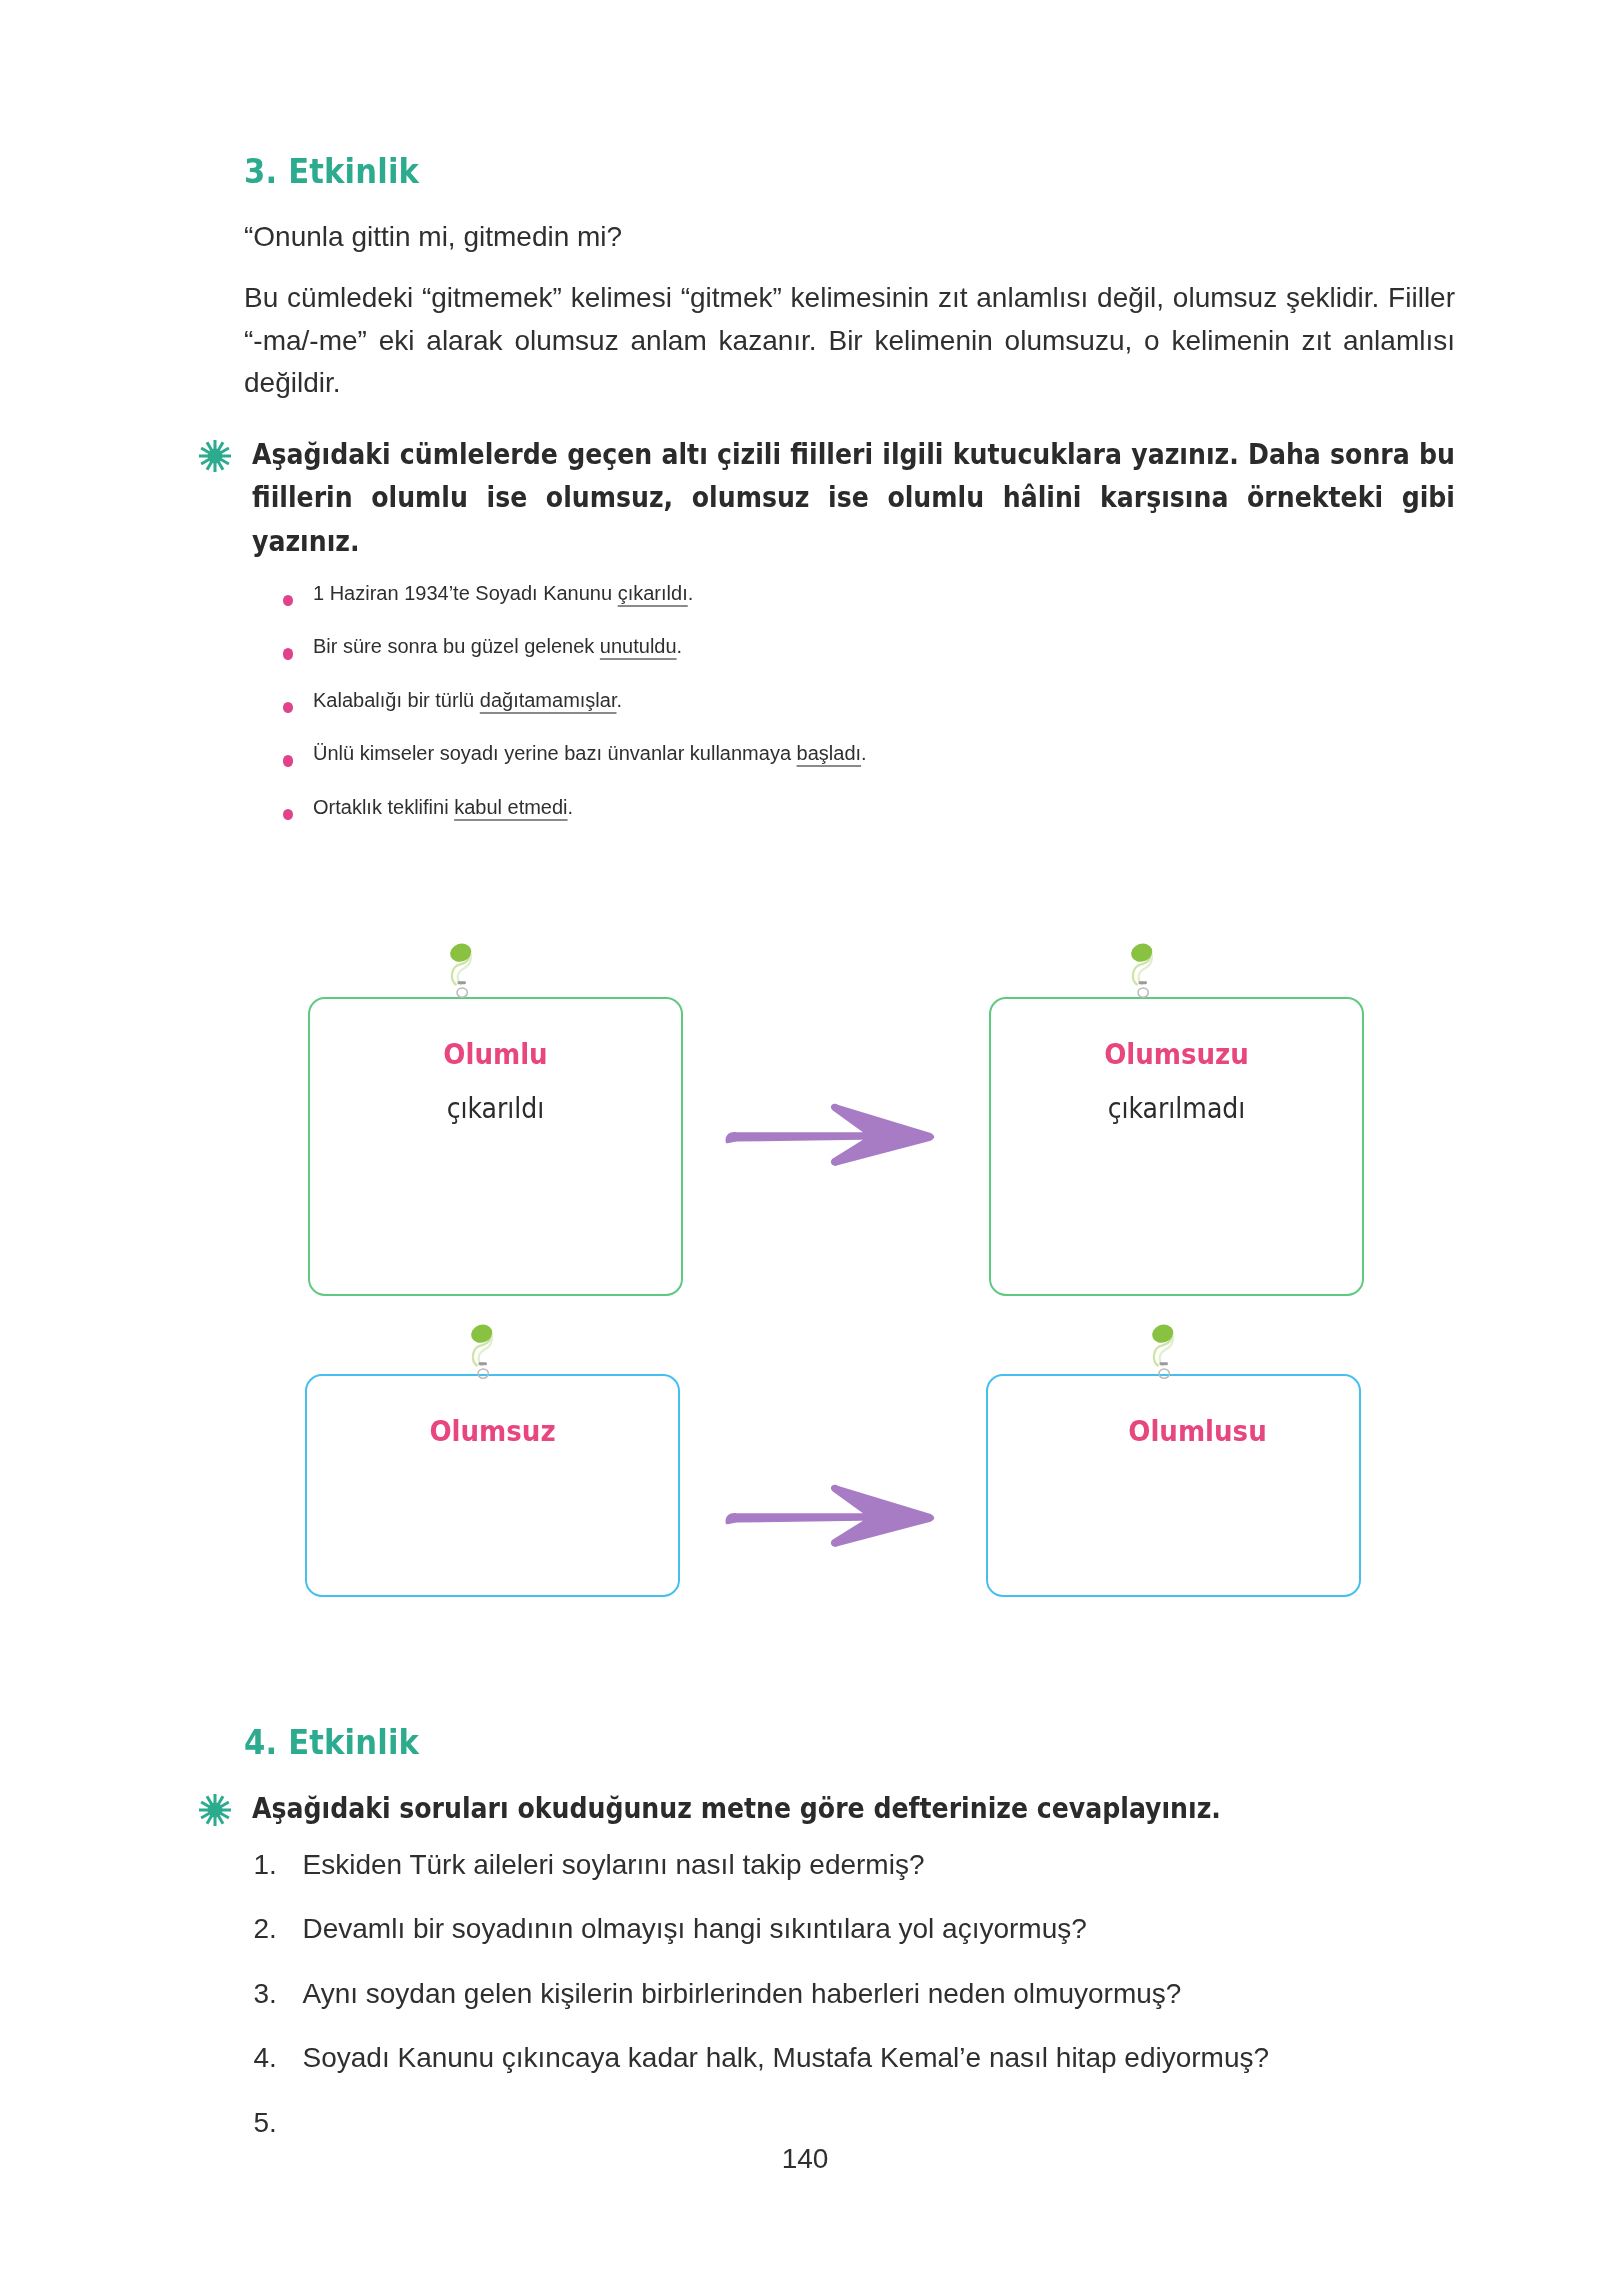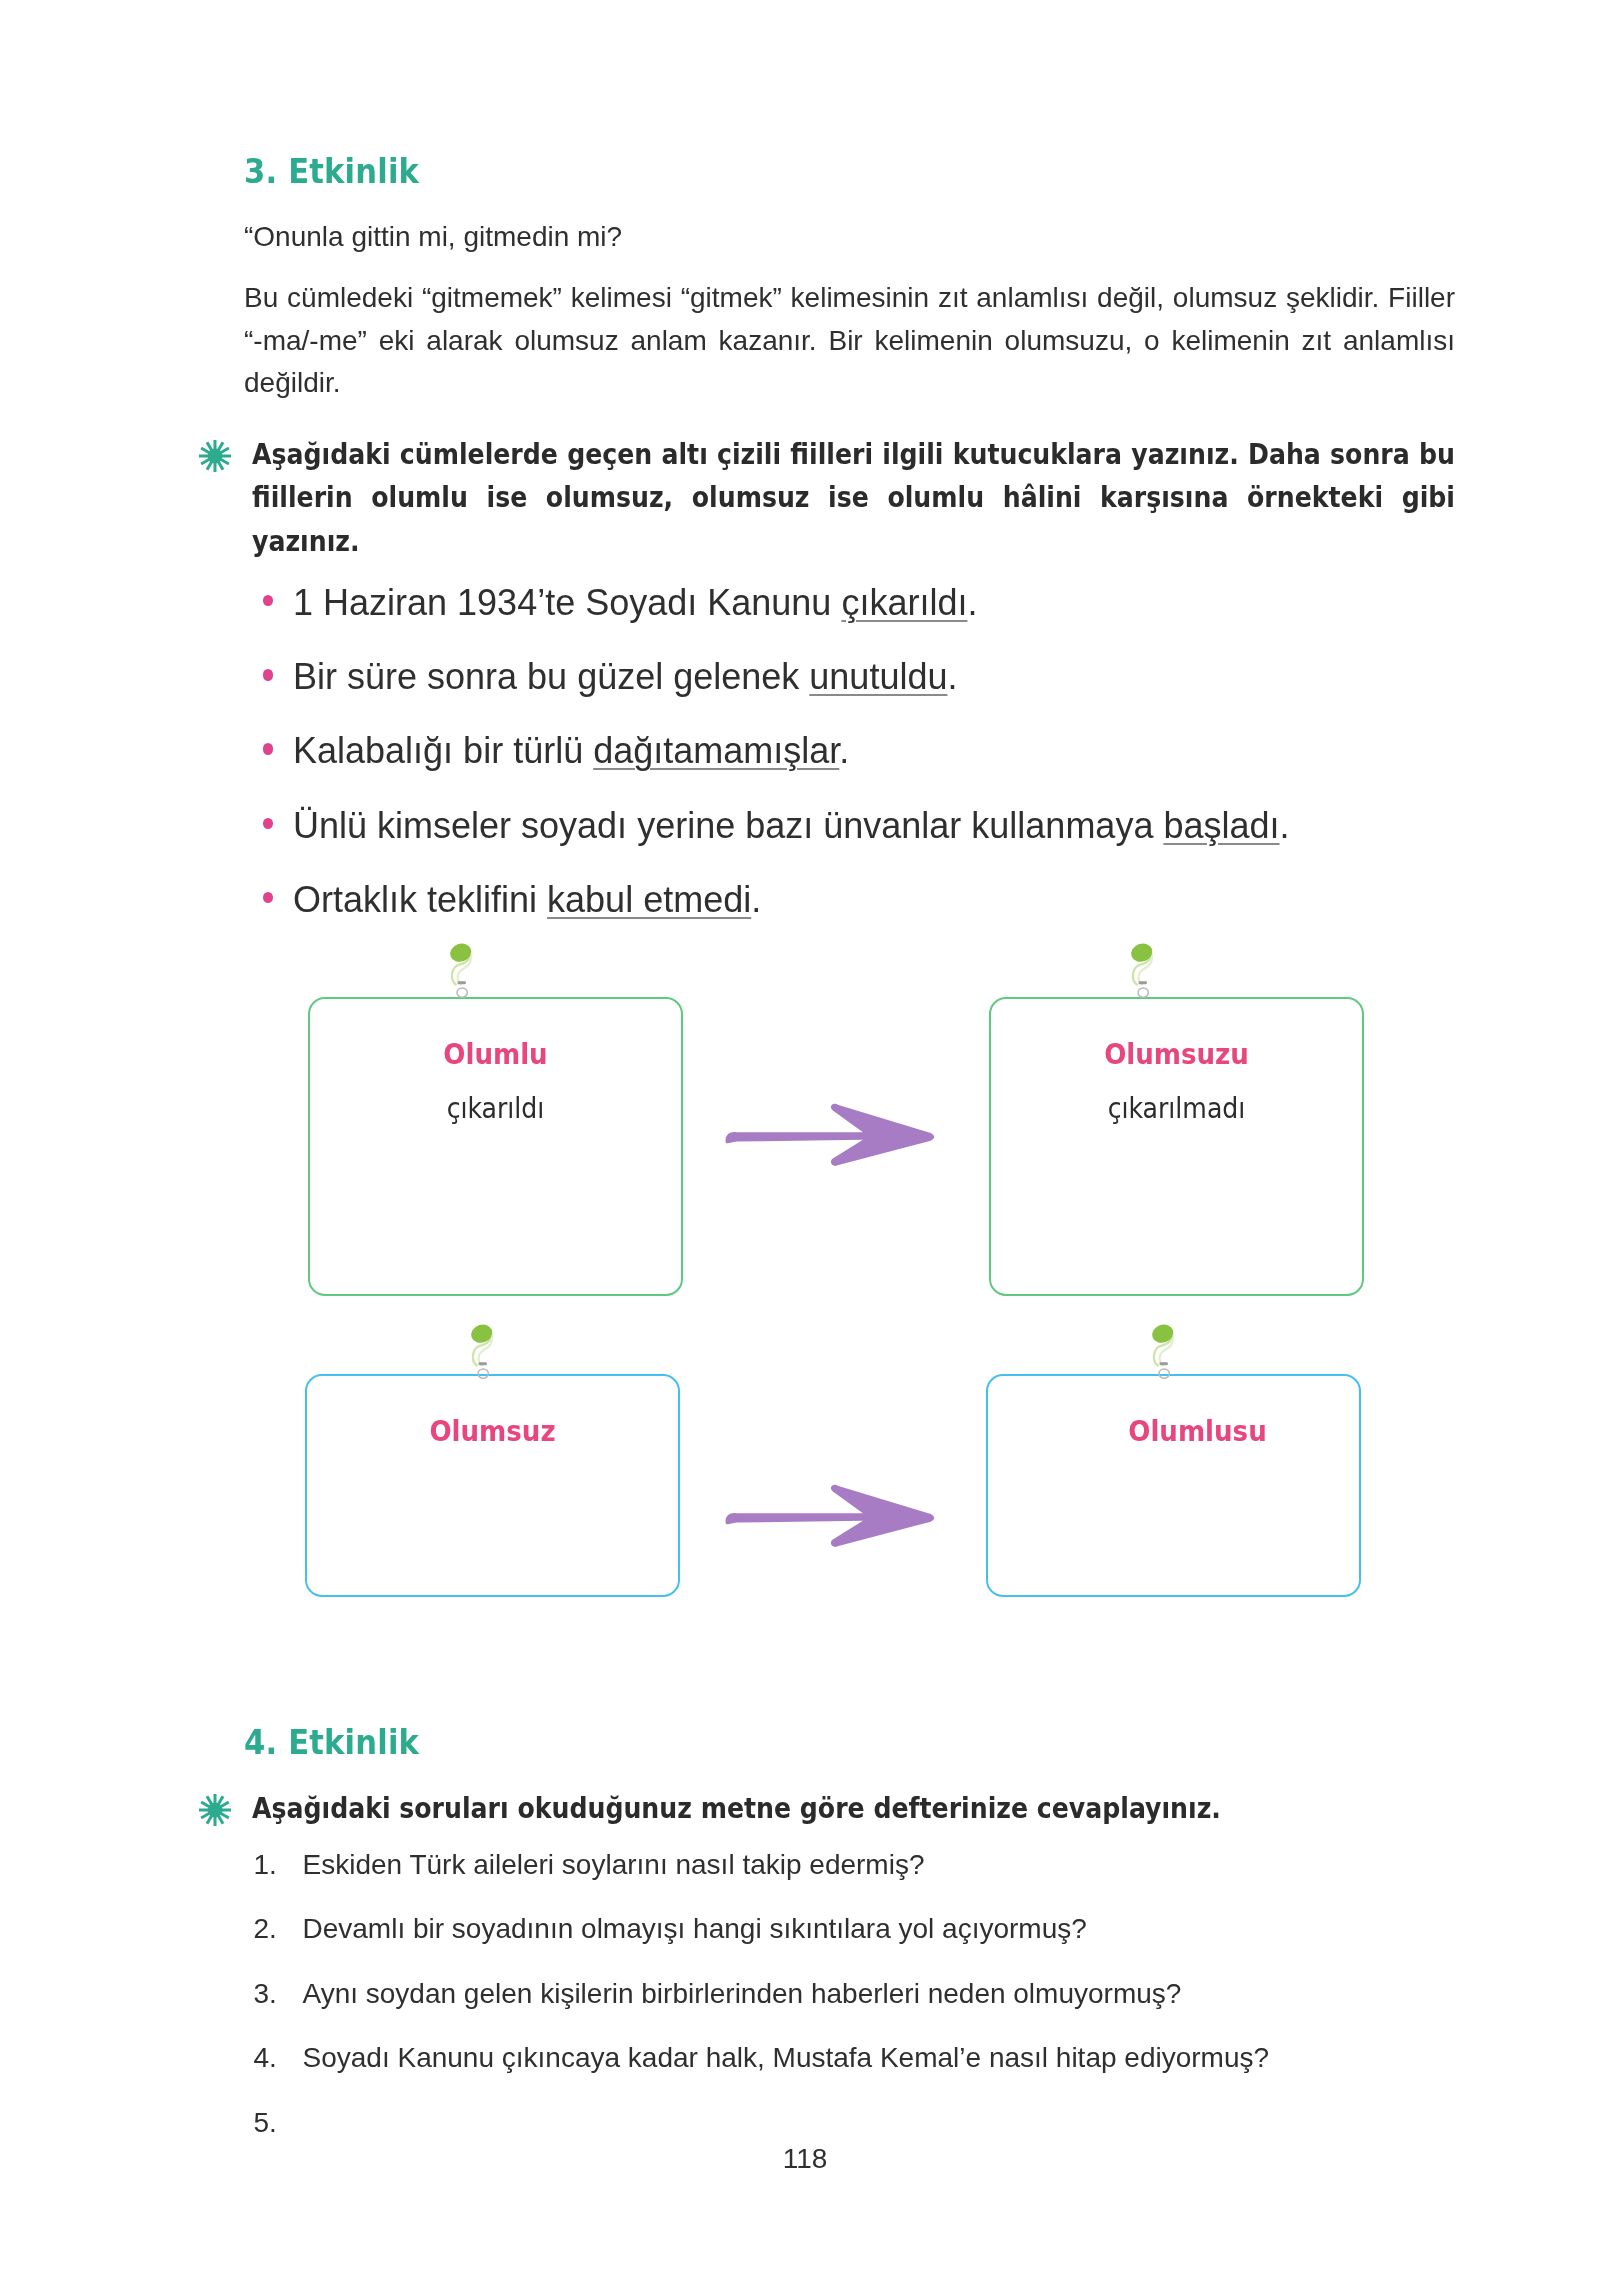--- a/index.html
+++ b/index.html
@@ -77,24 +77,25 @@
 
   
   .dot-list {
     list-style: none;
     margin: 13.2px 0 0 0;
     padding: 0 0 0 49px;
   }
   .dot-list li {
     position: relative;
     color: #2f2f2f;
-    font-size: 36px;
+    font-size: 20px;
     line-height: 1.3;
     margin-bottom: 27.4px;
     font-family: "Liberation Sans", sans-serif;
+    margin-left: 20px;
   }
   .dot-list li::before {
     content: "";
     position: absolute;
     left: -30px;
     top: 15px;
     width: 10.4px;
     height: 11.4px;
     border-radius: 50%;
     background: #e0428b;
@@ -326,16 +327,16 @@
 
     <ol class="num-list">
       <li><span class="qnum">1.</span><span>Eskiden Türk aileleri soylarını nasıl takip edermiş?</span></li>
       <li><span class="qnum">2.</span><span>Devamlı bir soyadının olmayışı hangi sıkıntılara yol açıyormuş?</span></li>
       <li><span class="qnum">3.</span><span>Aynı soydan gelen kişilerin birbirlerinden haberleri neden olmuyormuş?</span></li>
       <li><span class="qnum">4.</span><span>Soyadı Kanunu çıkıncaya kadar halk, Mustafa Kemal’e nasıl hitap ediyormuş?</span></li>
       <li><span class="qnum">5.</span></li>
     </ol>
   </div>
 
-  <div class="page-num">118</div>
+  <div class="page-num">140</div>
 
 </div>
 
 
 </body></html>

